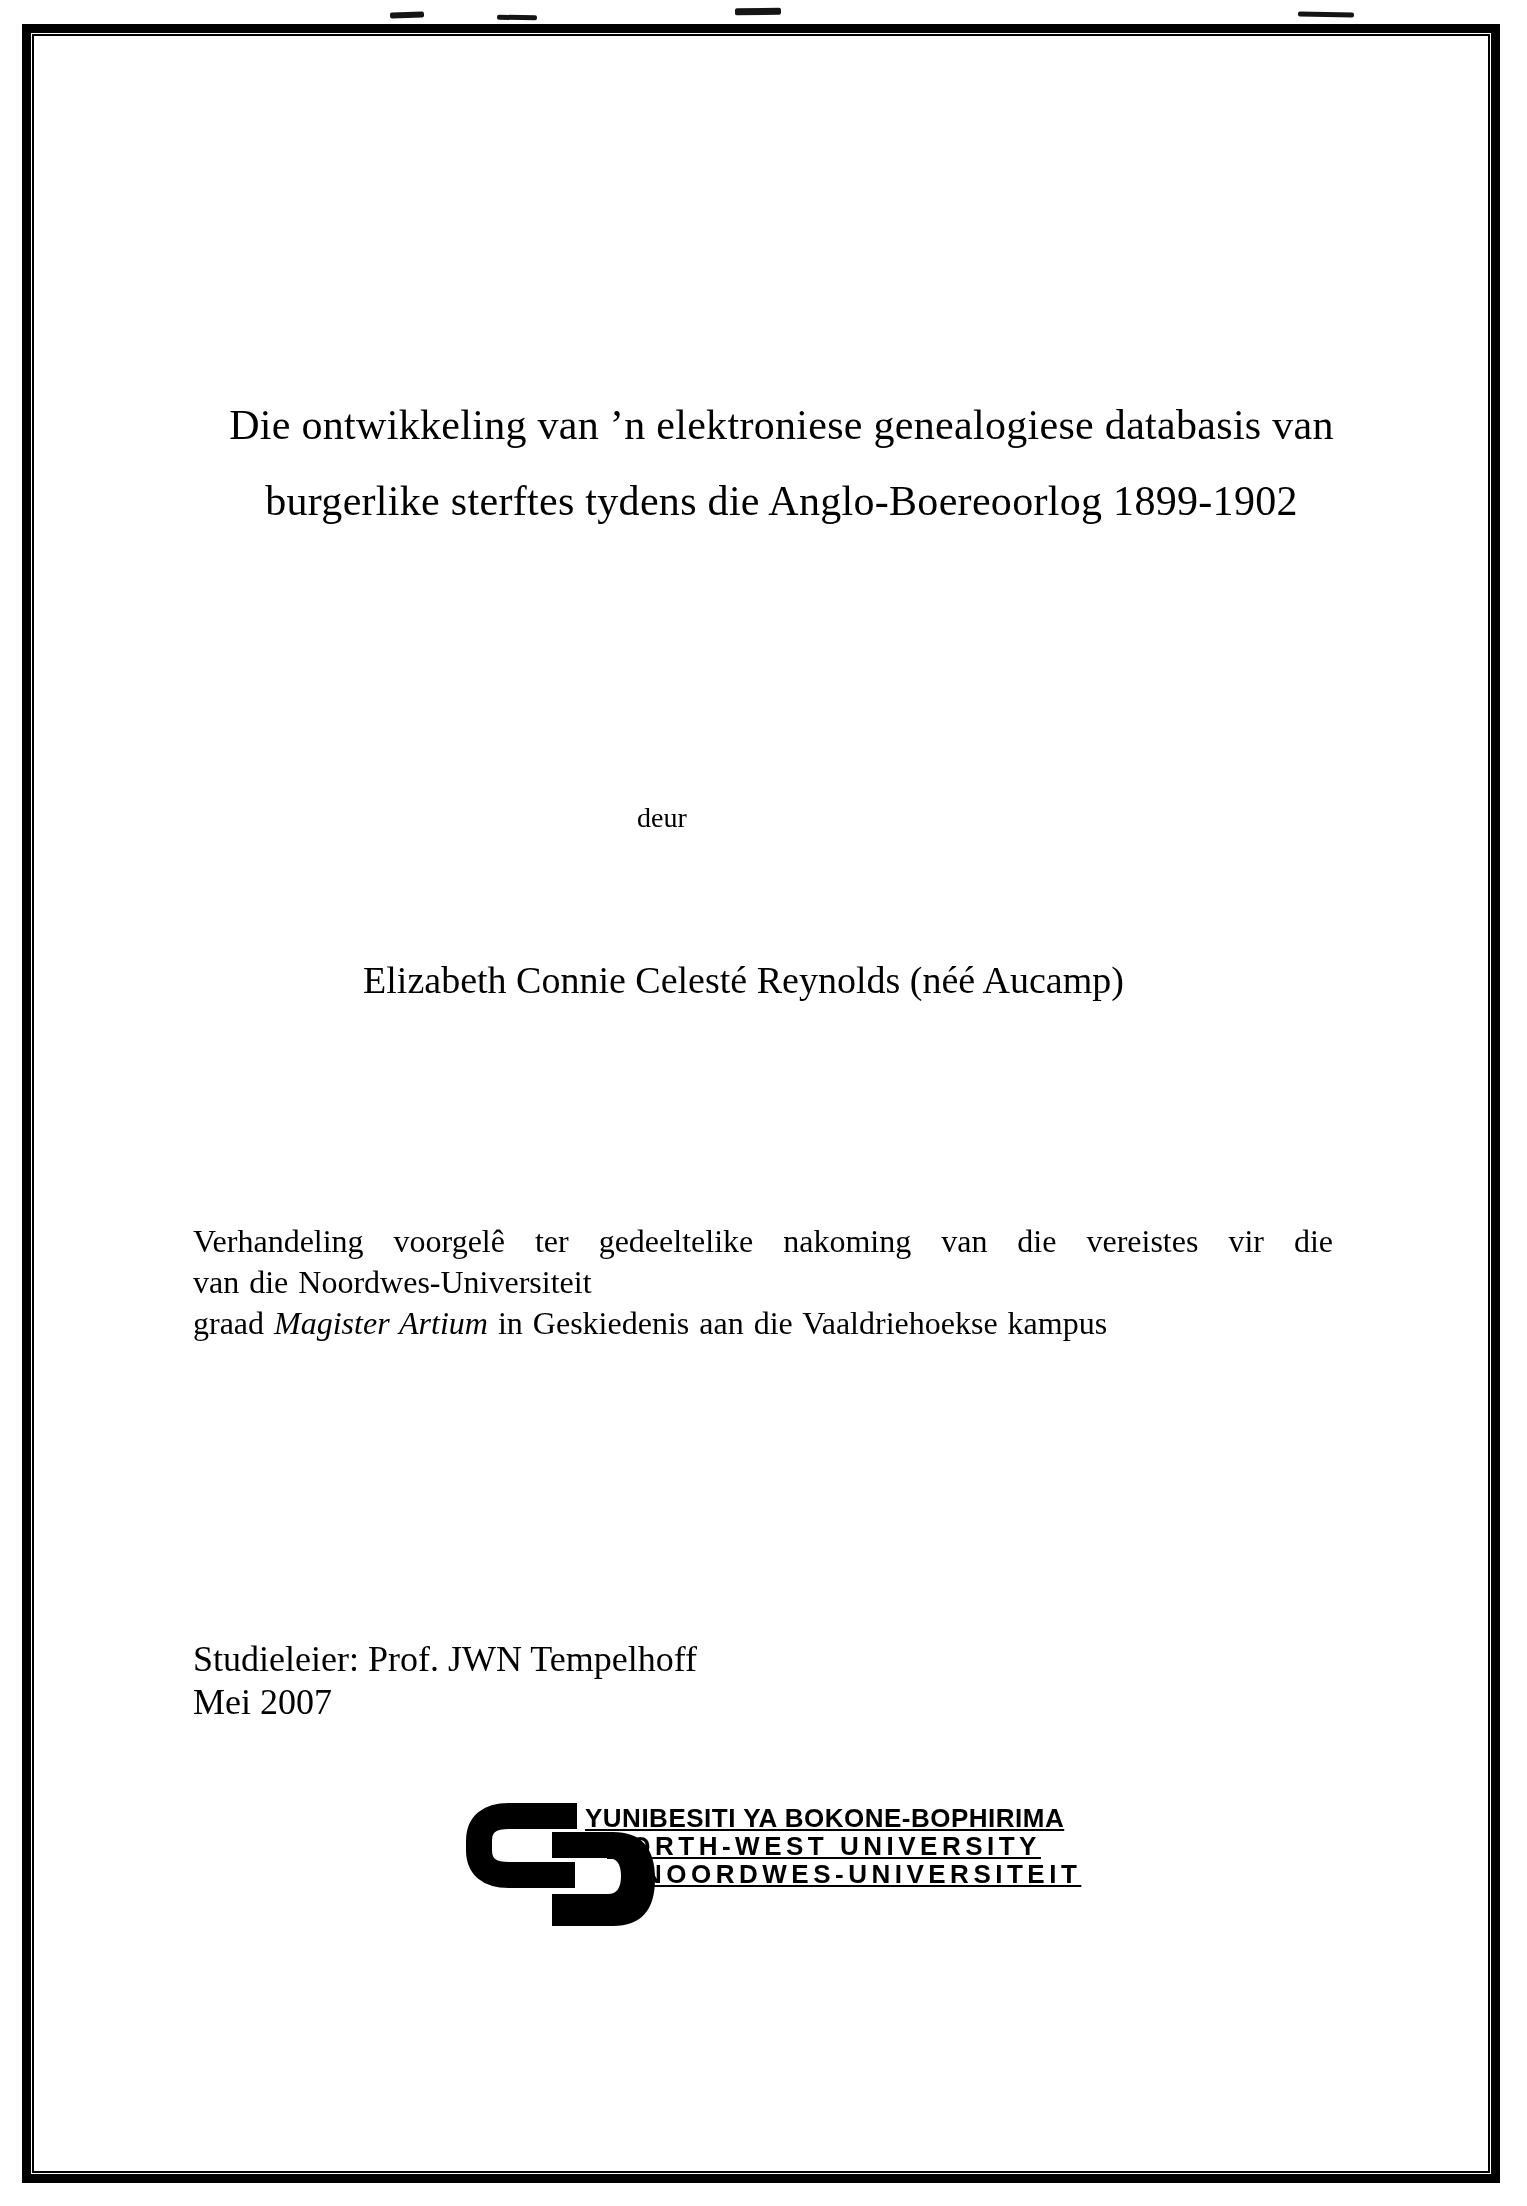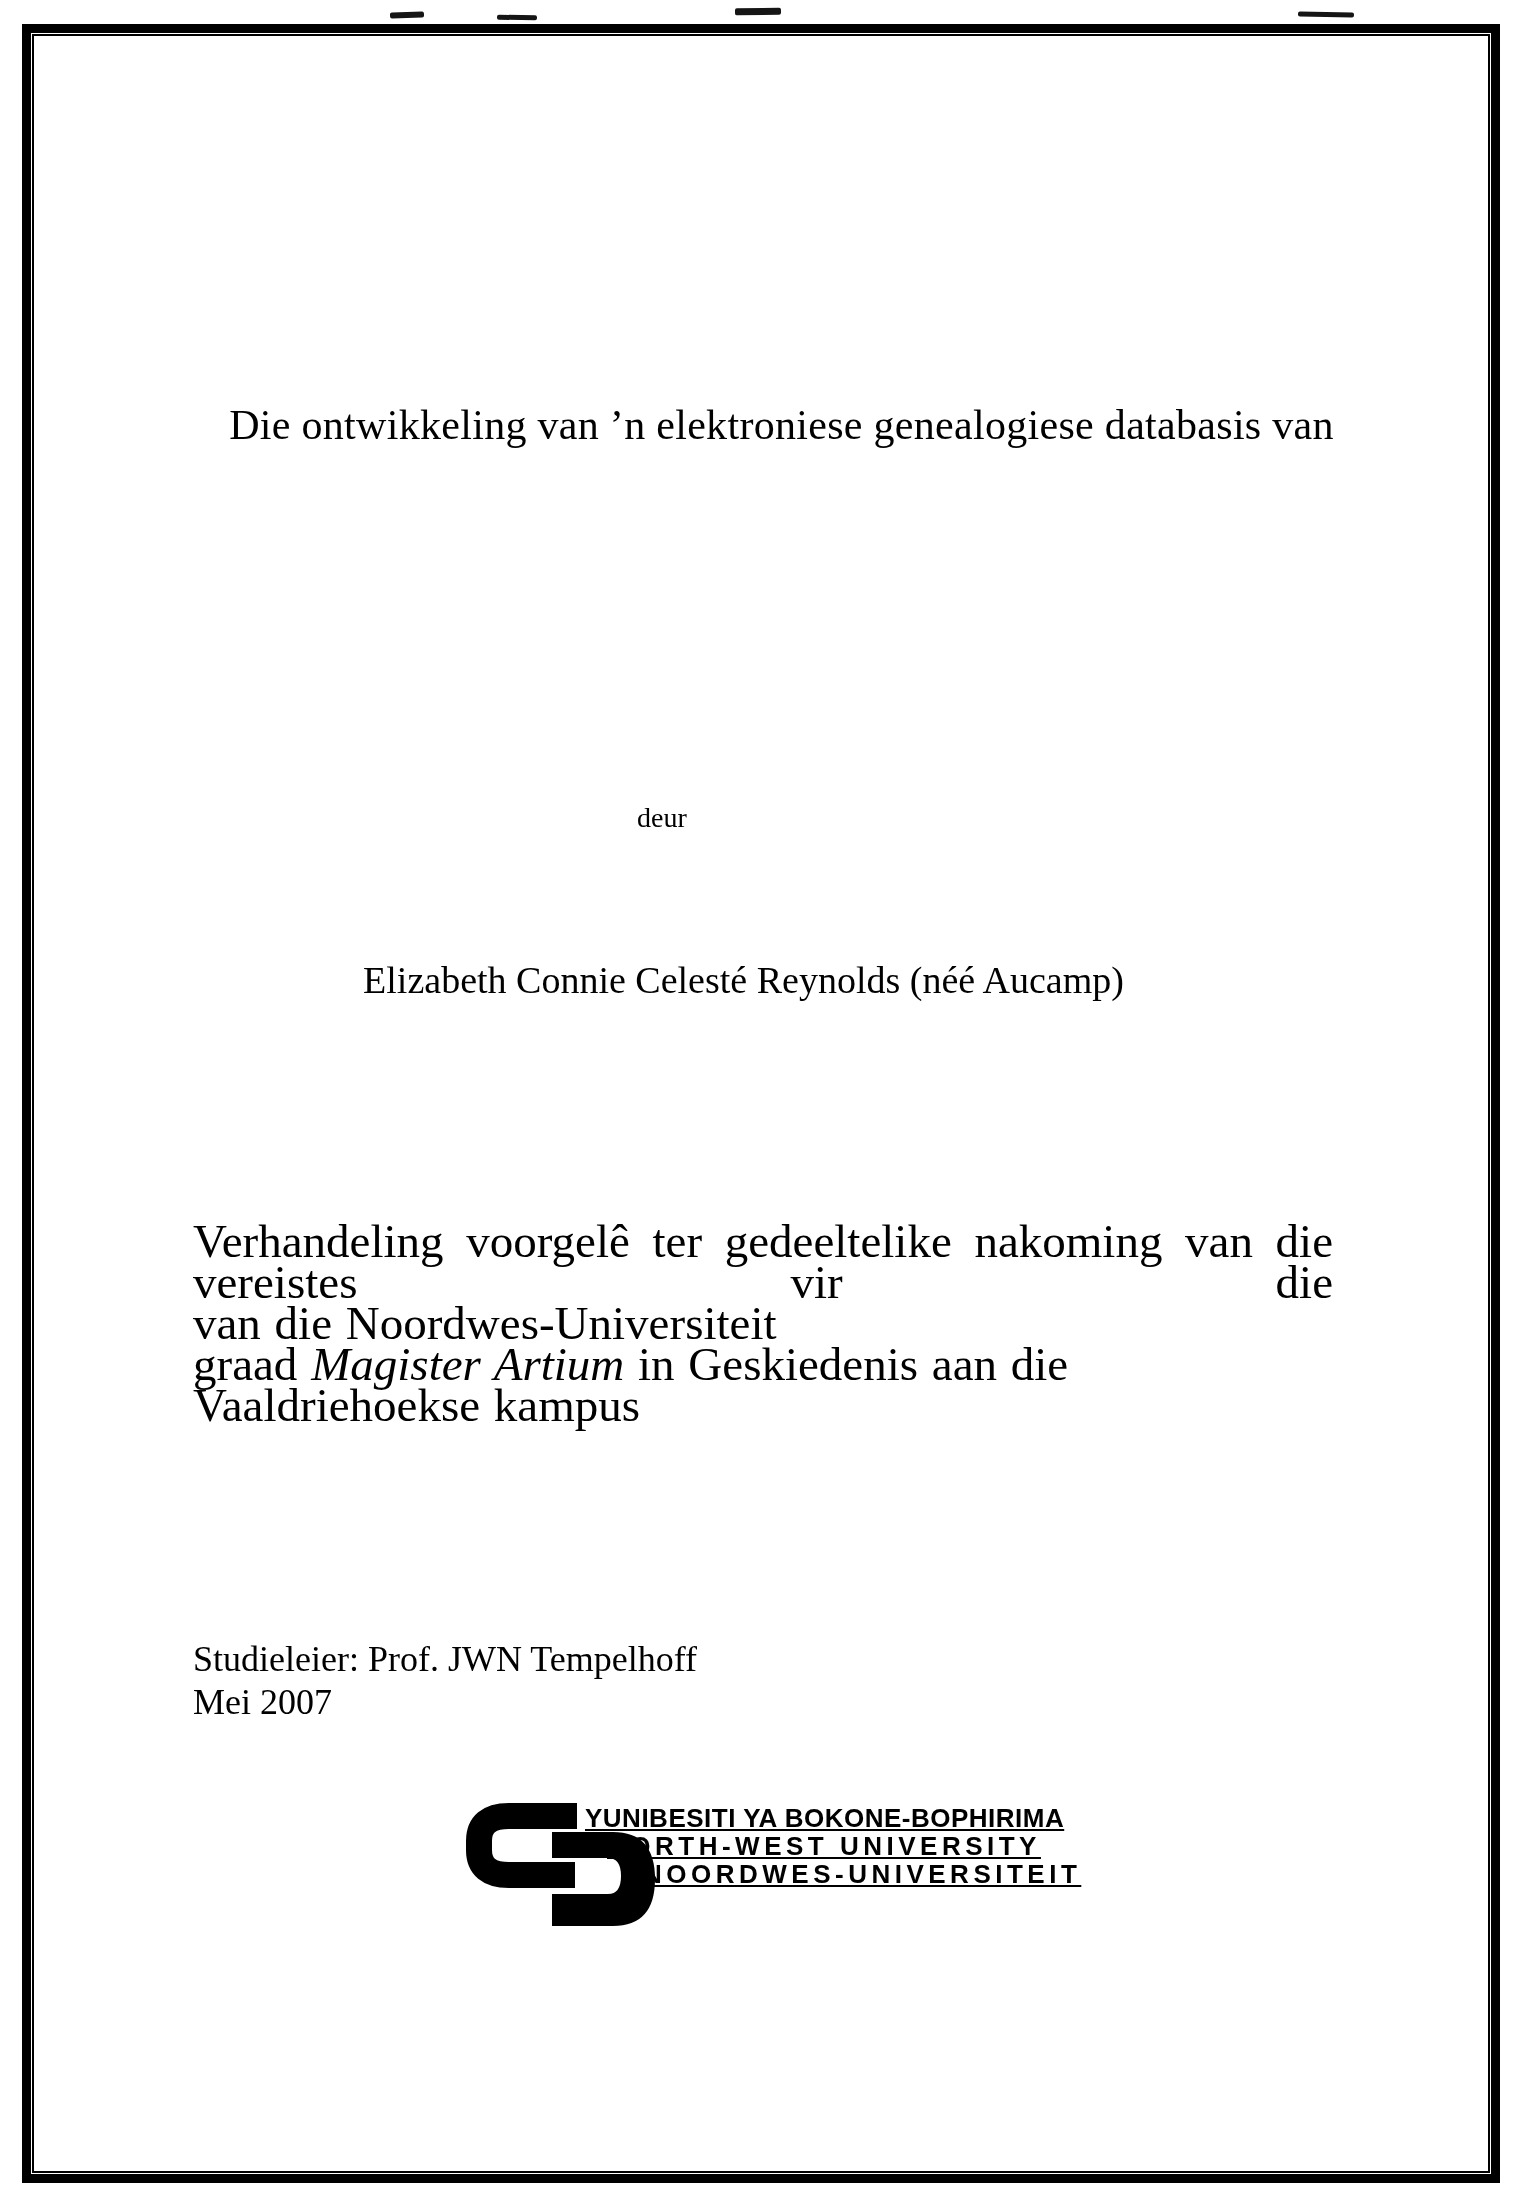--- a/index.html
+++ b/index.html
@@ -60,21 +60,21 @@
     top: 958px;
     text-align: center;
     font-size: 38px;
     transform: translateX(-20px);
   }
   .thesis-statement {
     position: absolute;
     left: 193px;
     top: 1221px;
     width: 1140px;
-    font-size: 47px;
+    font-size: 32px;
     line-height: 41px;
     word-spacing: 2px;
   }
   .thesis-statement .justified {
     text-align: justify;
     text-align-last: justify;
   }
   .supervisor-block {
     position: absolute;
     left: 193px;
@@ -112,20 +112,21 @@
   <div class="tick t2"></div>
   <div class="tick t3"></div>
   <div class="tick t4"></div>
 
   <div class="frame-outer">
     <div class="frame-inner"></div>
   </div>
 
   <div class="title-block">
     <div>Die ontwikkeling van ’n elektroniese genealogiese databasis van</div>
+    <div>burgerlike sterftes tydens die Anglo-Boereoorlog 1899-1902</div>
   </div>
 
   <div class="byline-preposition">deur</div>
   <div class="author-name">Elizabeth Connie Celesté Reynolds (néé Aucamp)</div>
 
   <div class="thesis-statement">
     <div class="justified">Verhandeling voorgelê ter gedeeltelike nakoming van die vereistes vir die</div>
     <div>van die Noordwes-Universiteit</div>
     <div><span>graad </span><em>Magister Artium</em><span> in Geskiedenis aan die Vaaldriehoekse kampus</span></div>
   </div>

